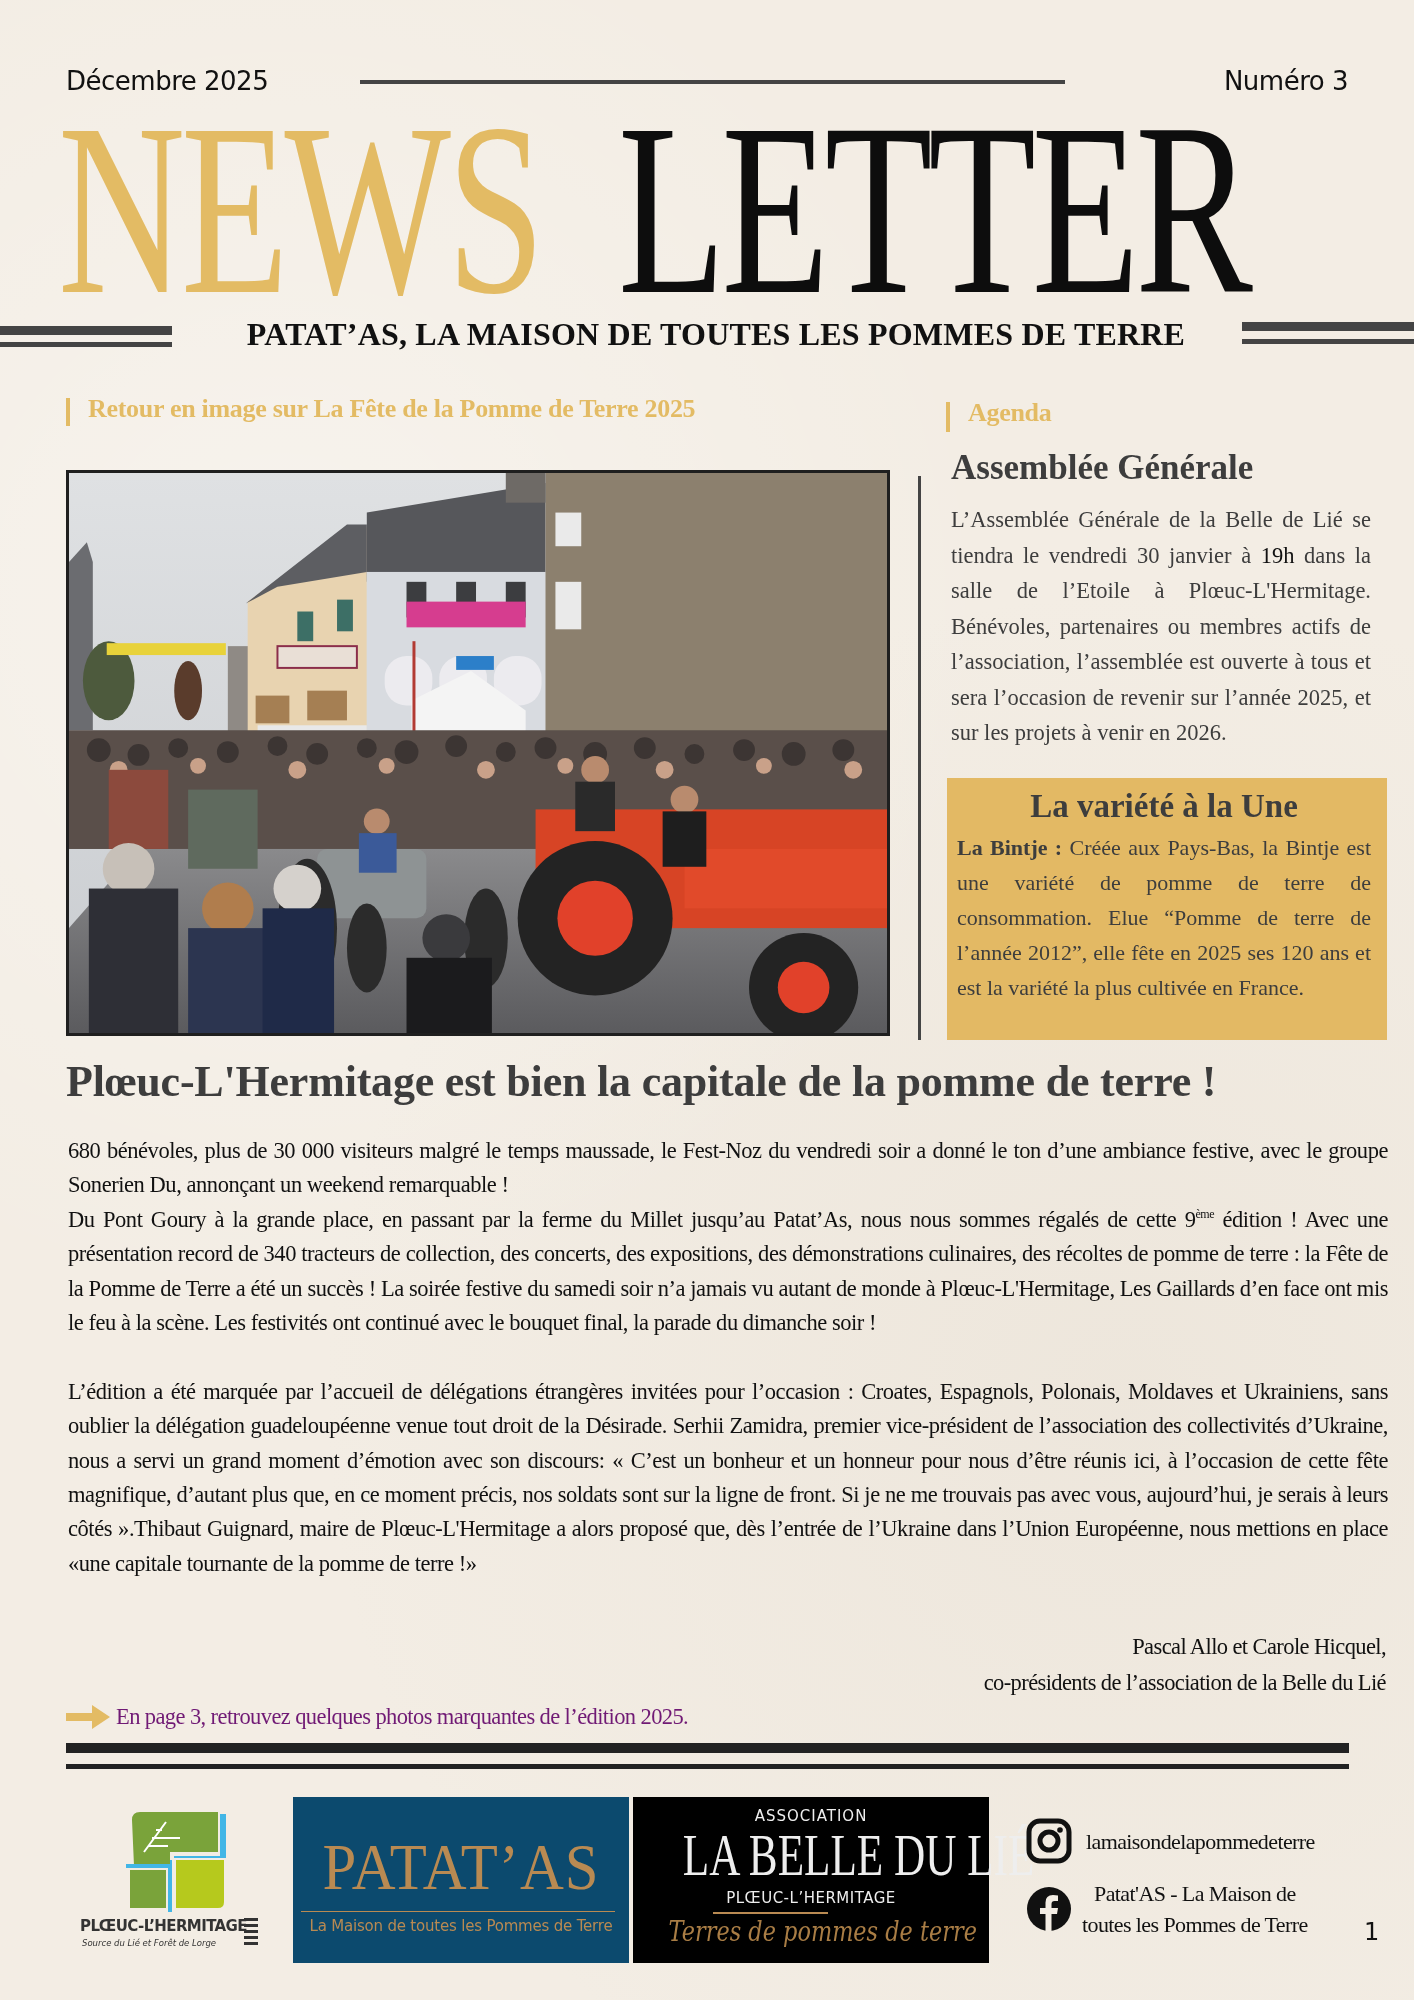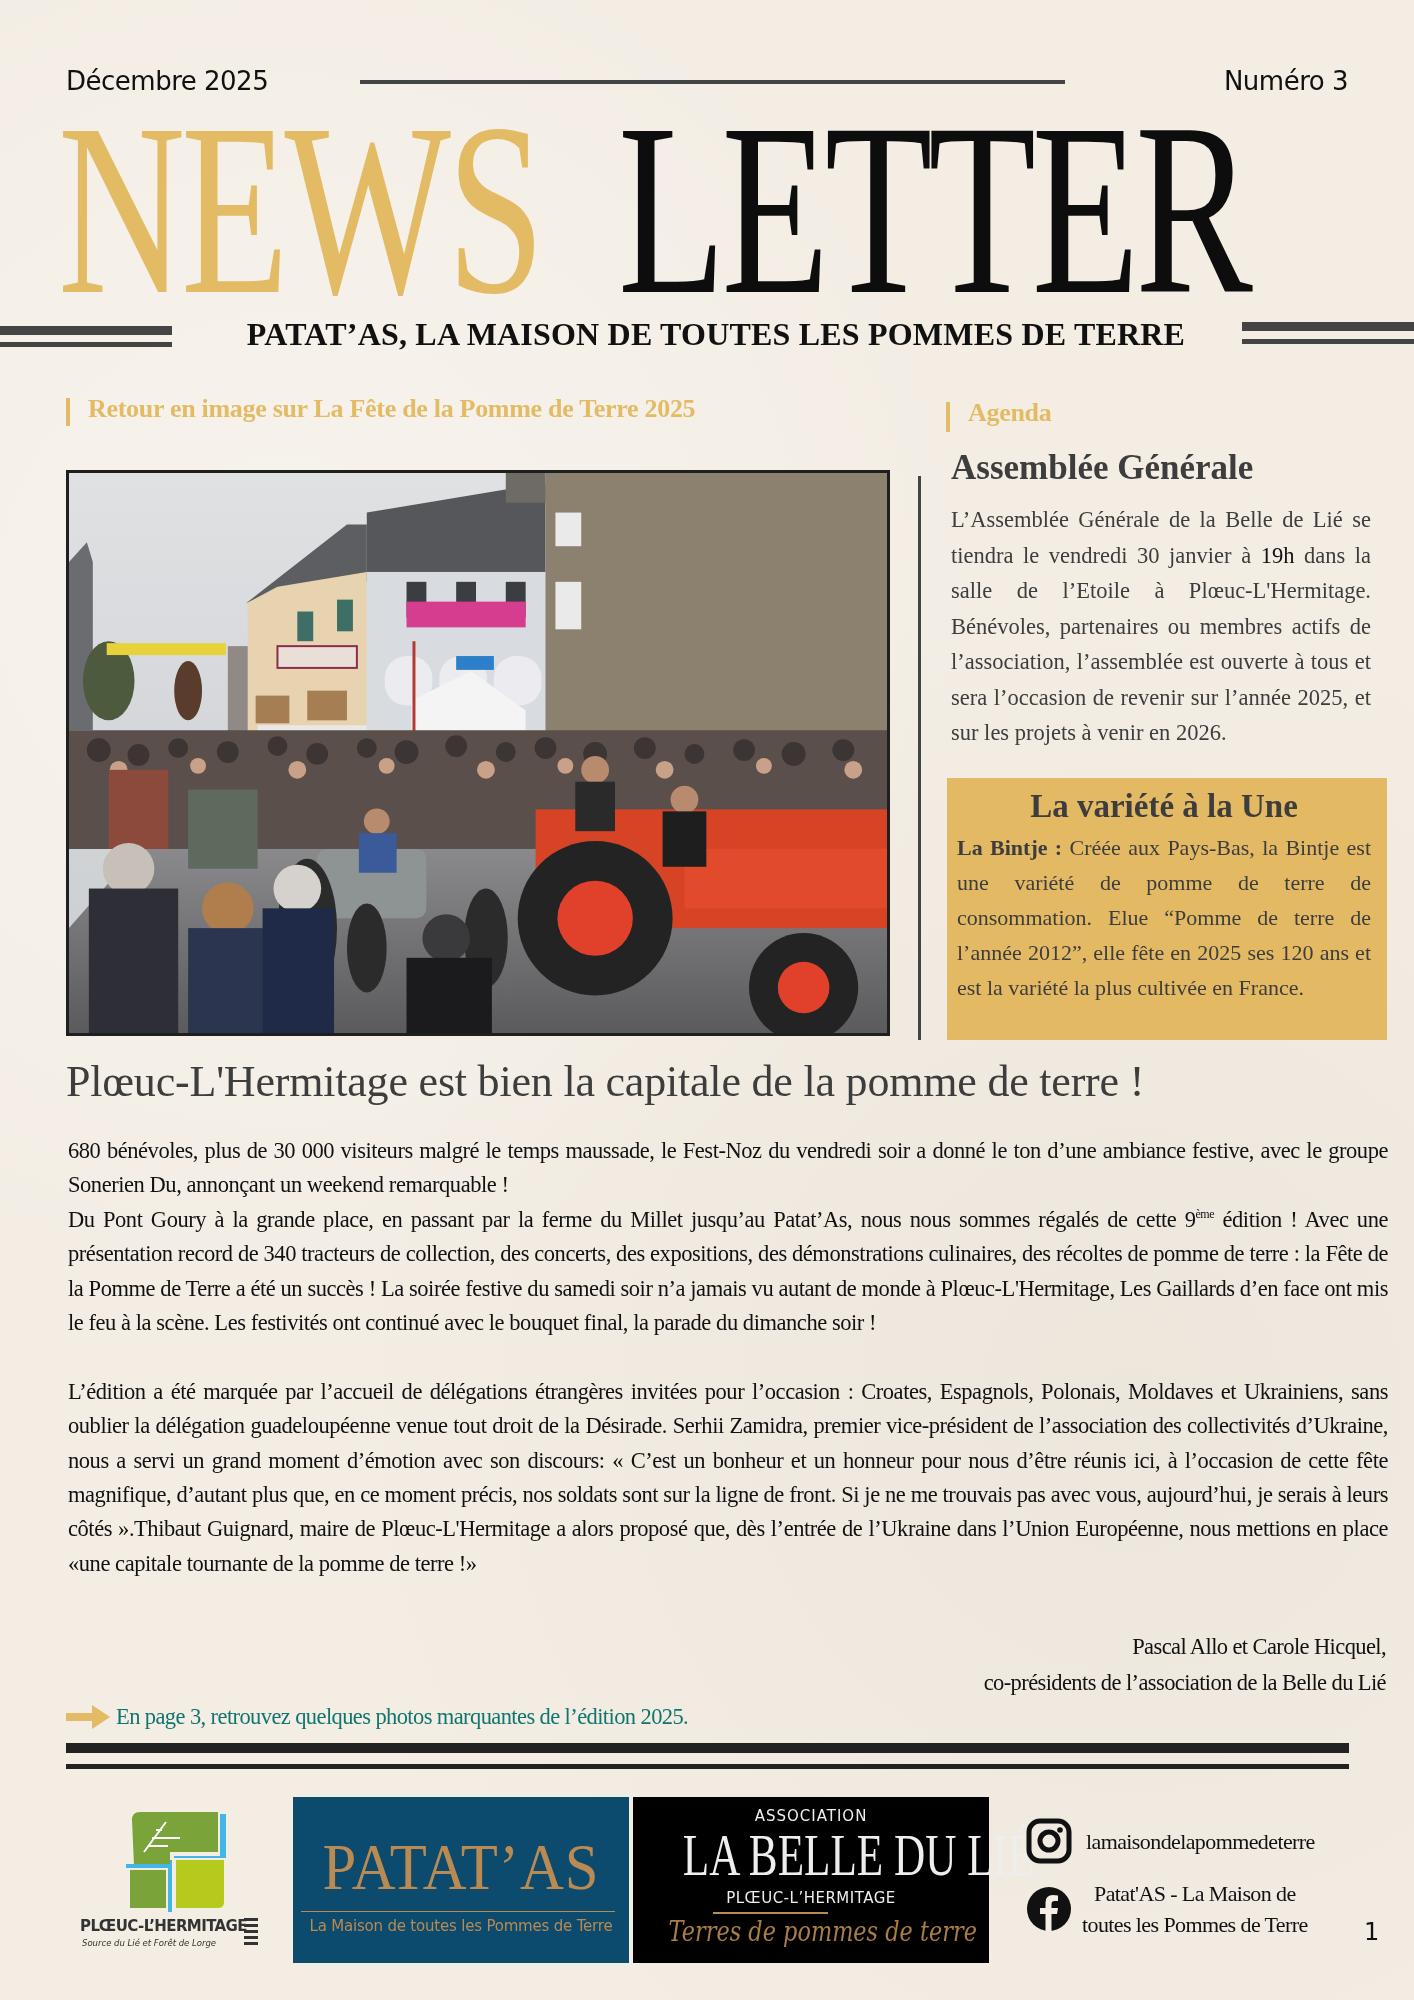--- a/index.html
+++ b/index.html
@@ -47,30 +47,30 @@
     .agenda-body { left: 951px; top: 502px; width: 420px; font-size: 22.5px; line-height: 35.5px; text-align: justify; color: #3d3d3d; }
     .agenda-body .strong { color: #111; }
 
     
     .variety-box { left: 947px; top: 778px; width: 440px; height: 262px; background: #e3b964; padding: 6px 16px 0 10px; }
     .variety-title { font-family: "Liberation Serif", serif; font-weight: bold; font-size: 33px; text-align: center; color: #3d3d3d; line-height: 44px; }
     .variety-body { font-size: 22px; line-height: 35px; text-align: justify; color: #3d3d3d; margin-top: 2px; }
     .variety-body b { font-weight: bold; }
 
     
-    .headline { left: 66px; top: 1056px; font-family: "Liberation Serif", serif; font-weight: normal; font-size: 44px; color: #3d3d3d; white-space: nowrap; letter-spacing: -0.2px; }
+    .headline { left: 66px; top: 1056px; font-family: "Liberation Serif", serif; font-weight: bold; font-size: 44px; color: #3d3d3d; white-space: nowrap; letter-spacing: -0.2px; }
     .article { left: 68px; top: 1134px; width: 1320px; font-size: 22.5px; line-height: 34.4px; text-align: justify; color: #111; letter-spacing: -0.45px; }
     .article p { margin: 0; }
     .article .gap { height: 34.4px; }
     .article sup { font-size: 12px; vertical-align: 9px; line-height: 0; }
 
     .sign-1 { right: 28px; top: 1634px; font-size: 22.5px; color: #111; letter-spacing: -0.6px; }
     .sign-2 { right: 28px; top: 1670px; font-size: 22.5px; color: #111; letter-spacing: -0.6px; }
 
-    .more { left: 66px; top: 1704px; display: flex; align-items: center; font-size: 22.5px; color: #0f766e; letter-spacing: -0.6px; }
+    .more { left: 66px; top: 1704px; display: flex; align-items: center; font-size: 22.5px; color: #701a75; letter-spacing: -0.6px; }
     .more .arrow { width: 44px; height: 26px; margin-right: 6px; }
 
     .foot-rule-1 { left: 66px; top: 1743px; width: 1283px; height: 10px; background: #222; }
     .foot-rule-2 { left: 66px; top: 1764px; width: 1283px; height: 5px; background: #222; }
 
     
     .logo-ploeuc { left: 72px; top: 1800px; width: 210px; height: 160px; }
     .ploeuc-name { position: absolute; left: 8px; top: 117px; font-family: "DejaVu Sans", sans-serif; font-weight: bold; font-size: 15px; color: #333; letter-spacing: -0.6px; white-space: nowrap; }
     .ploeuc-tag { position: absolute; left: 10px; top: 138px; font-family: "DejaVu Sans", sans-serif; font-style: italic; font-size: 8.5px; color: #333; white-space: nowrap; }
     .ploeuc-bars { position: absolute; left: 172px; top: 118px; width: 14px; }

